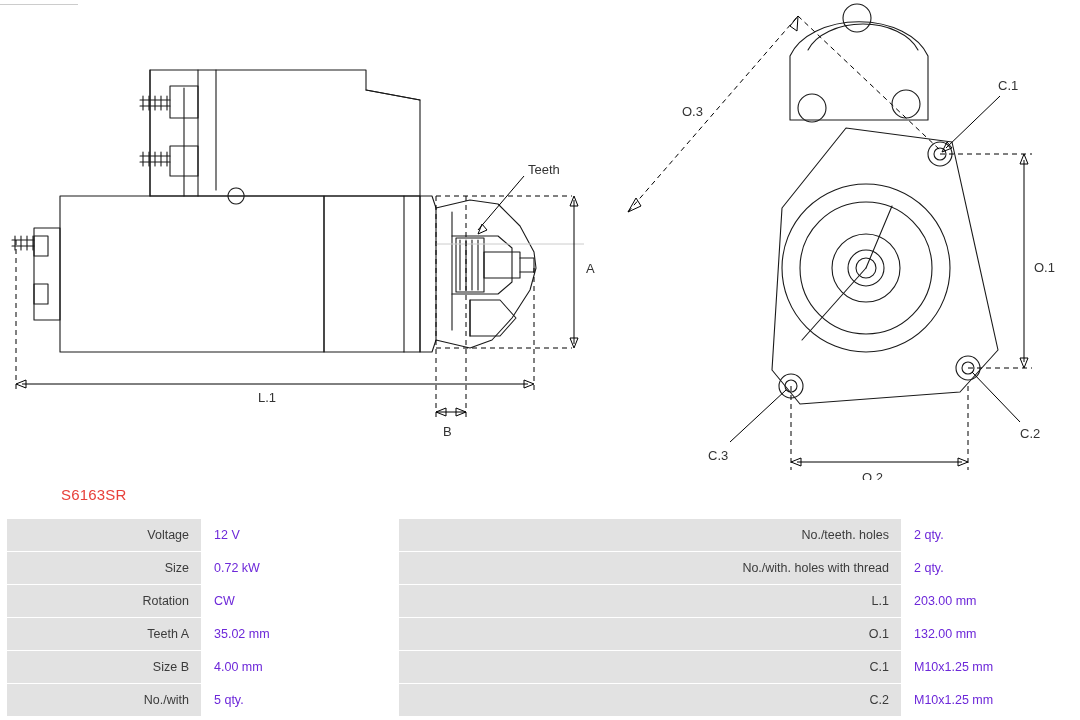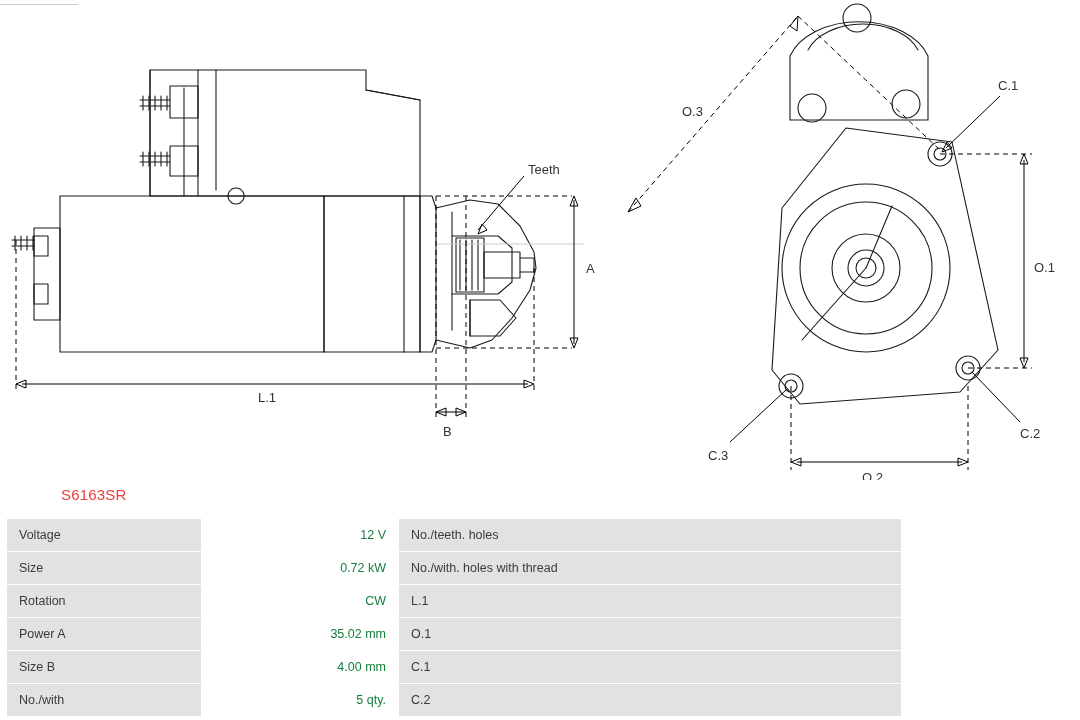--- a/index.html
+++ b/index.html
@@ -58,26 +58,26 @@
     height: 32px;
     padding: 0 12px;
     border: 1px solid #ffffff;
     background: #e2e2e2;
     color: #3b3b3b;
     white-space: nowrap;
     overflow: hidden;
     text-overflow: ellipsis;
   }
   .spec-table td.label {
+    text-align: right;
+  }
+  .spec-table td.value {
     text-align: left;
-  }
-  .spec-table td.value {
-    text-align: right;
     background: #ffffff;
-    color: #15803d;
+    color: #6d28d9;
   }
   .c-l1 { width: 170px; }
   .c-v1 { width: 172px; }
   .c-l2 { width: 478px; }
   .c-v2 { width: 248px; }
 
   
   svg text {
     font-family: "Liberation Sans", sans-serif;
     font-size: 13px;
@@ -275,21 +275,21 @@
         <td class="label c-l2">No./with. holes with thread</td>
         <td class="value c-v2">2 qty.</td>
       </tr>
       <tr>
         <td class="label c-l1">Rotation</td>
         <td class="value c-v1">CW</td>
         <td class="label c-l2">L.1</td>
         <td class="value c-v2">203.00 mm</td>
       </tr>
       <tr>
-        <td class="label c-l1">Power A</td>
+        <td class="label c-l1">Teeth A</td>
         <td class="value c-v1">35.02 mm</td>
         <td class="label c-l2">O.1</td>
         <td class="value c-v2">132.00 mm</td>
       </tr>
       <tr>
         <td class="label c-l1">Size B</td>
         <td class="value c-v1">4.00 mm</td>
         <td class="label c-l2">C.1</td>
         <td class="value c-v2">M10x1.25 mm</td>
       </tr>

